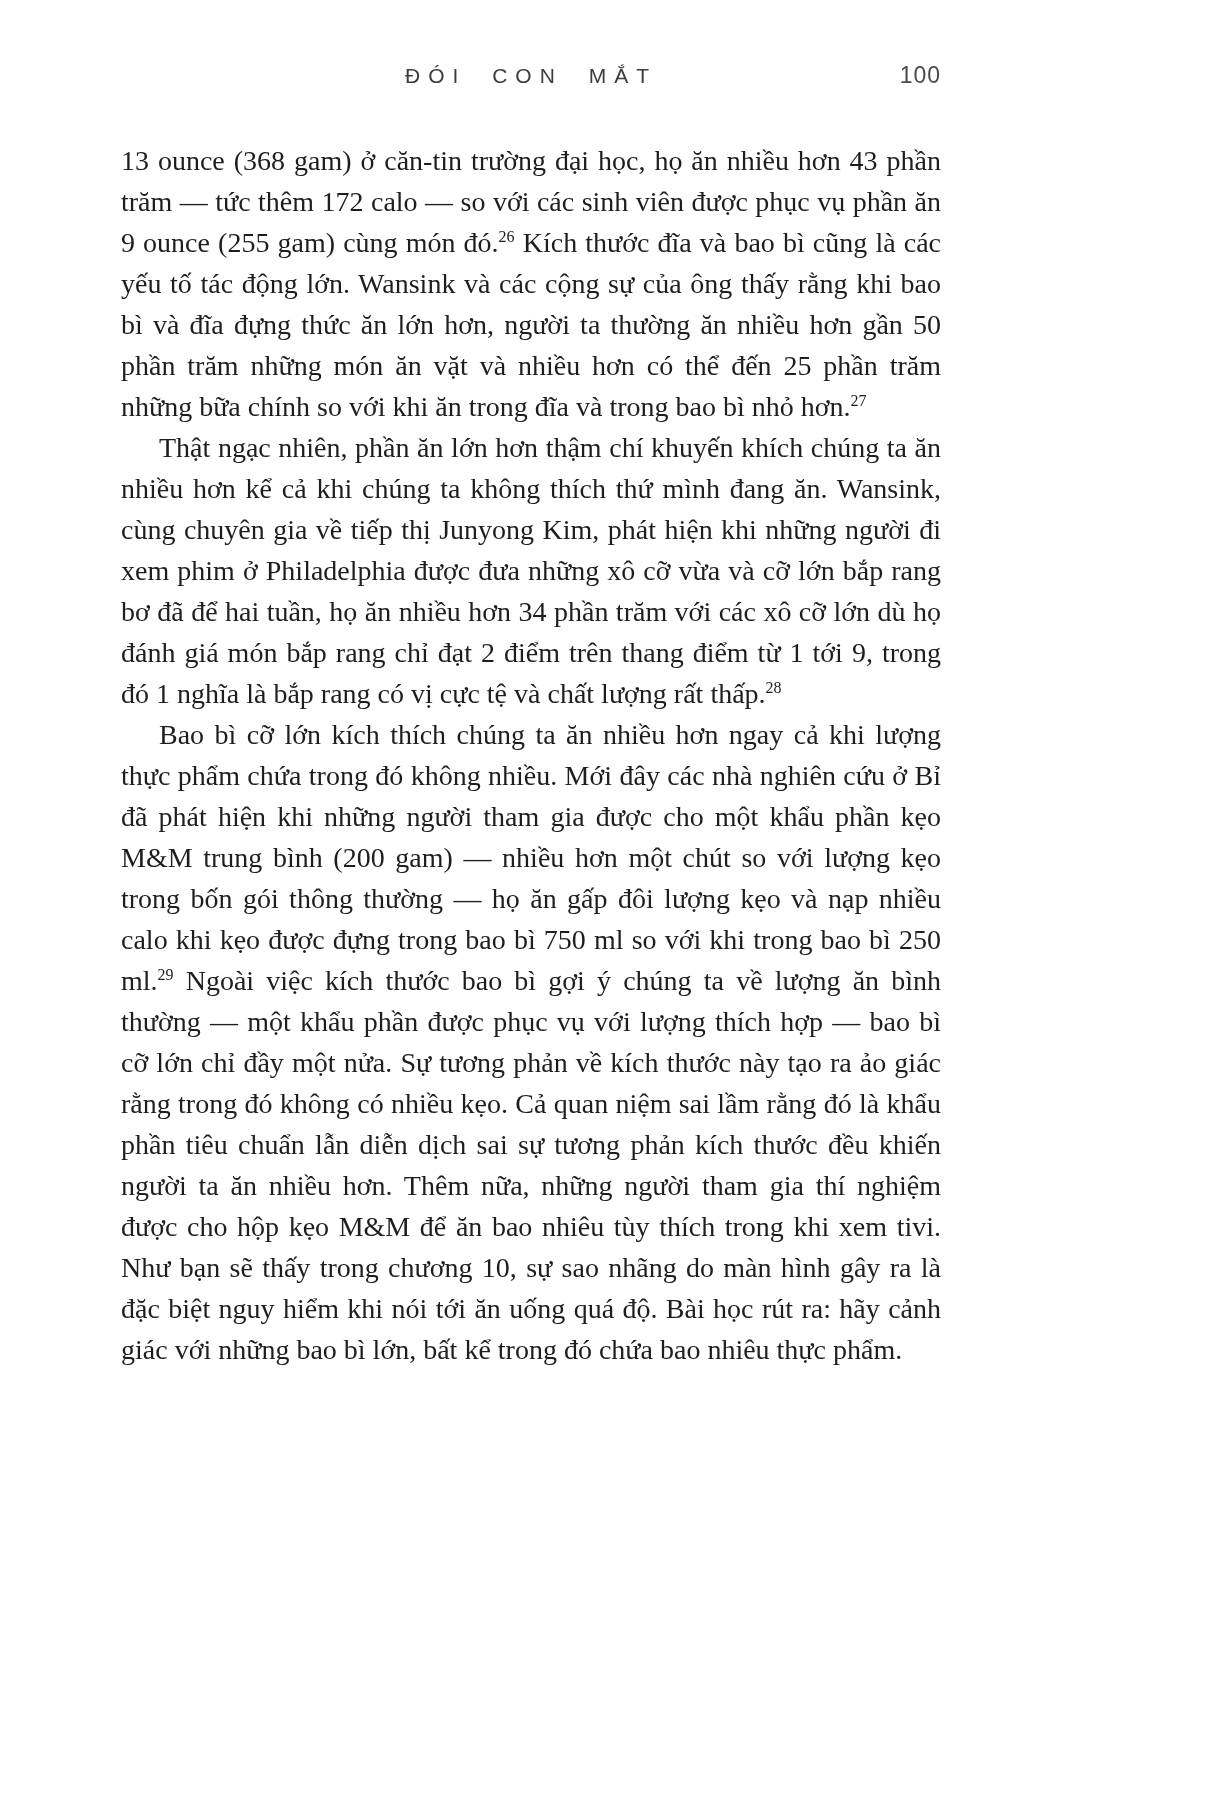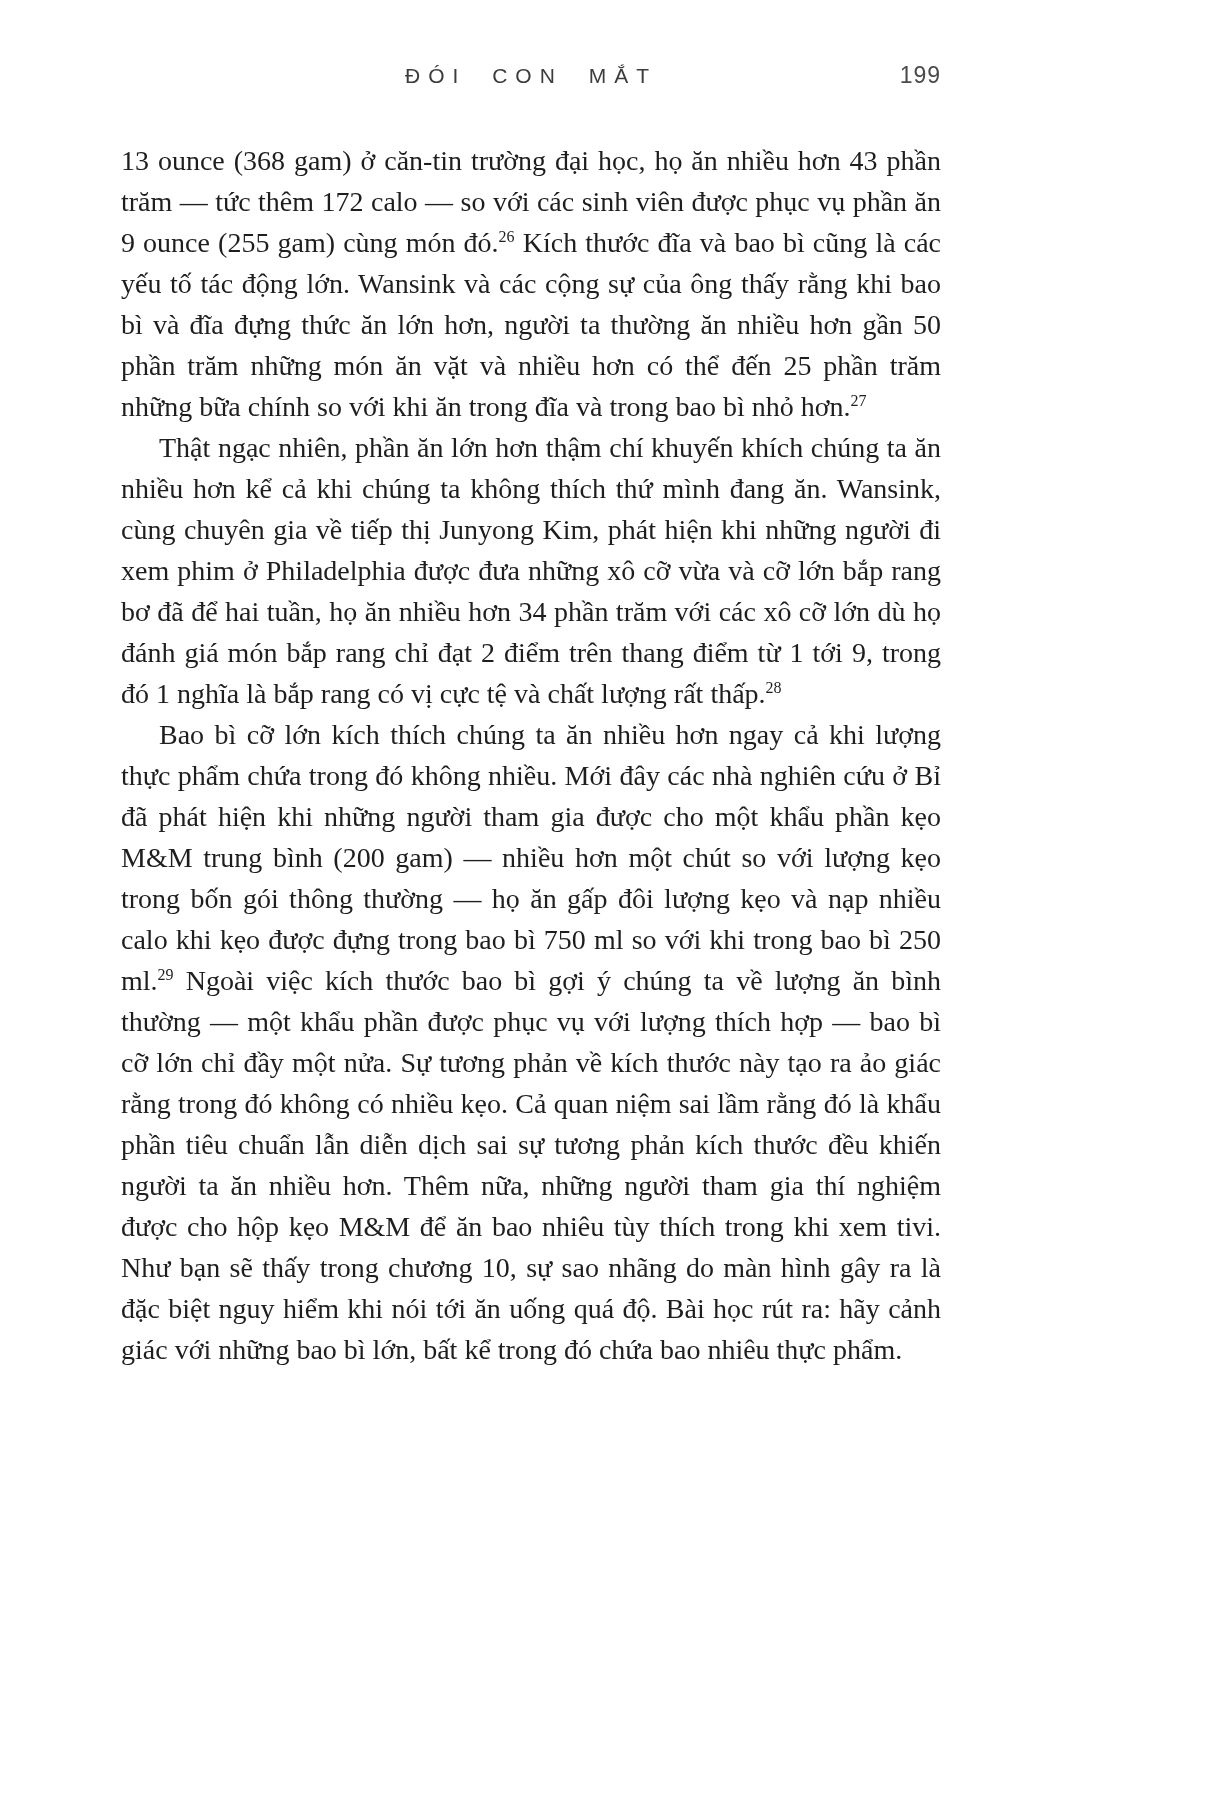--- a/index.html
+++ b/index.html
@@ -59,21 +59,21 @@
   }
 </style>
 </head>
 <body>
 
 <div class="page">
   <div class="content">
 
     <div class="page-header">
       <span class="running-title">ĐÓI CON MẮT</span>
-      <span class="page-number">199</span>
+      <span class="page-number">100</span>
     </div>
 
     <div class="body-text">
 
       <p class="para no-indent"><span>13 ounce (368 gam) ở căn-tin trường đại học, họ ăn nhiều hơn 43 phần trăm — tức thêm 172 calo — so với các sinh viên được phục vụ phần ăn 9 ounce (255 gam) cùng món đó.</span><sup class="fnref">26</sup><span> Kích thước đĩa và bao bì cũng là các yếu tố tác động lớn. Wansink và các cộng sự của ông thấy rằng khi bao bì và đĩa đựng thức ăn lớn hơn, người ta thường ăn nhiều hơn gần 50 phần trăm những món ăn vặt và nhiều hơn có thể đến 25 phần trăm những bữa chính so với khi ăn trong đĩa và trong bao bì nhỏ hơn.</span><sup class="fnref">27</sup></p>
 
       <p class="para"><span>Thật ngạc nhiên, phần ăn lớn hơn thậm chí khuyến khích chúng ta ăn nhiều hơn kể cả khi chúng ta không thích thứ mình đang ăn. Wansink, cùng chuyên gia về tiếp thị Junyong Kim, phát hiện khi những người đi xem phim ở Philadelphia được đưa những xô cỡ vừa và cỡ lớn bắp rang bơ đã để hai tuần, họ ăn nhiều hơn 34 phần trăm với các xô cỡ lớn dù họ đánh giá món bắp rang chỉ đạt 2 điểm trên thang điểm từ 1 tới 9, trong đó 1 nghĩa là bắp rang có vị cực tệ và chất lượng rất thấp.</span><sup class="fnref">28</sup></p>
 
       <p class="para"><span>Bao bì cỡ lớn kích thích chúng ta ăn nhiều hơn ngay cả khi lượng thực phẩm chứa trong đó không nhiều. Mới đây các nhà nghiên cứu ở Bỉ đã phát hiện khi những người tham gia được cho một khẩu phần kẹo M&amp;M trung bình (200 gam) — nhiều hơn một chút so với lượng kẹo trong bốn gói thông thường — họ ăn gấp đôi lượng kẹo và nạp nhiều calo khi kẹo được đựng trong bao bì 750 ml so với khi trong bao bì 250 ml.</span><sup class="fnref">29</sup><span> Ngoài việc kích thước bao bì gợi ý chúng ta về lượng ăn bình thường — một khẩu phần được phục vụ với lượng thích hợp — bao bì cỡ lớn chỉ đầy một nửa. Sự tương phản về kích thước này tạo ra ảo giác rằng trong đó không có nhiều kẹo. Cả quan niệm sai lầm rằng đó là khẩu phần tiêu chuẩn lẫn diễn dịch sai sự tương phản kích thước đều khiến người ta ăn nhiều hơn. Thêm nữa, những người tham gia thí nghiệm được cho hộp kẹo M&amp;M để ăn bao nhiêu tùy thích trong khi xem tivi. Như bạn sẽ thấy trong chương 10, sự sao nhãng do màn hình gây ra là đặc biệt nguy hiểm khi nói tới ăn uống quá độ. Bài học rút ra: hãy cảnh giác với những bao bì lớn, bất kể trong đó chứa bao nhiêu thực phẩm.</span></p>
 

